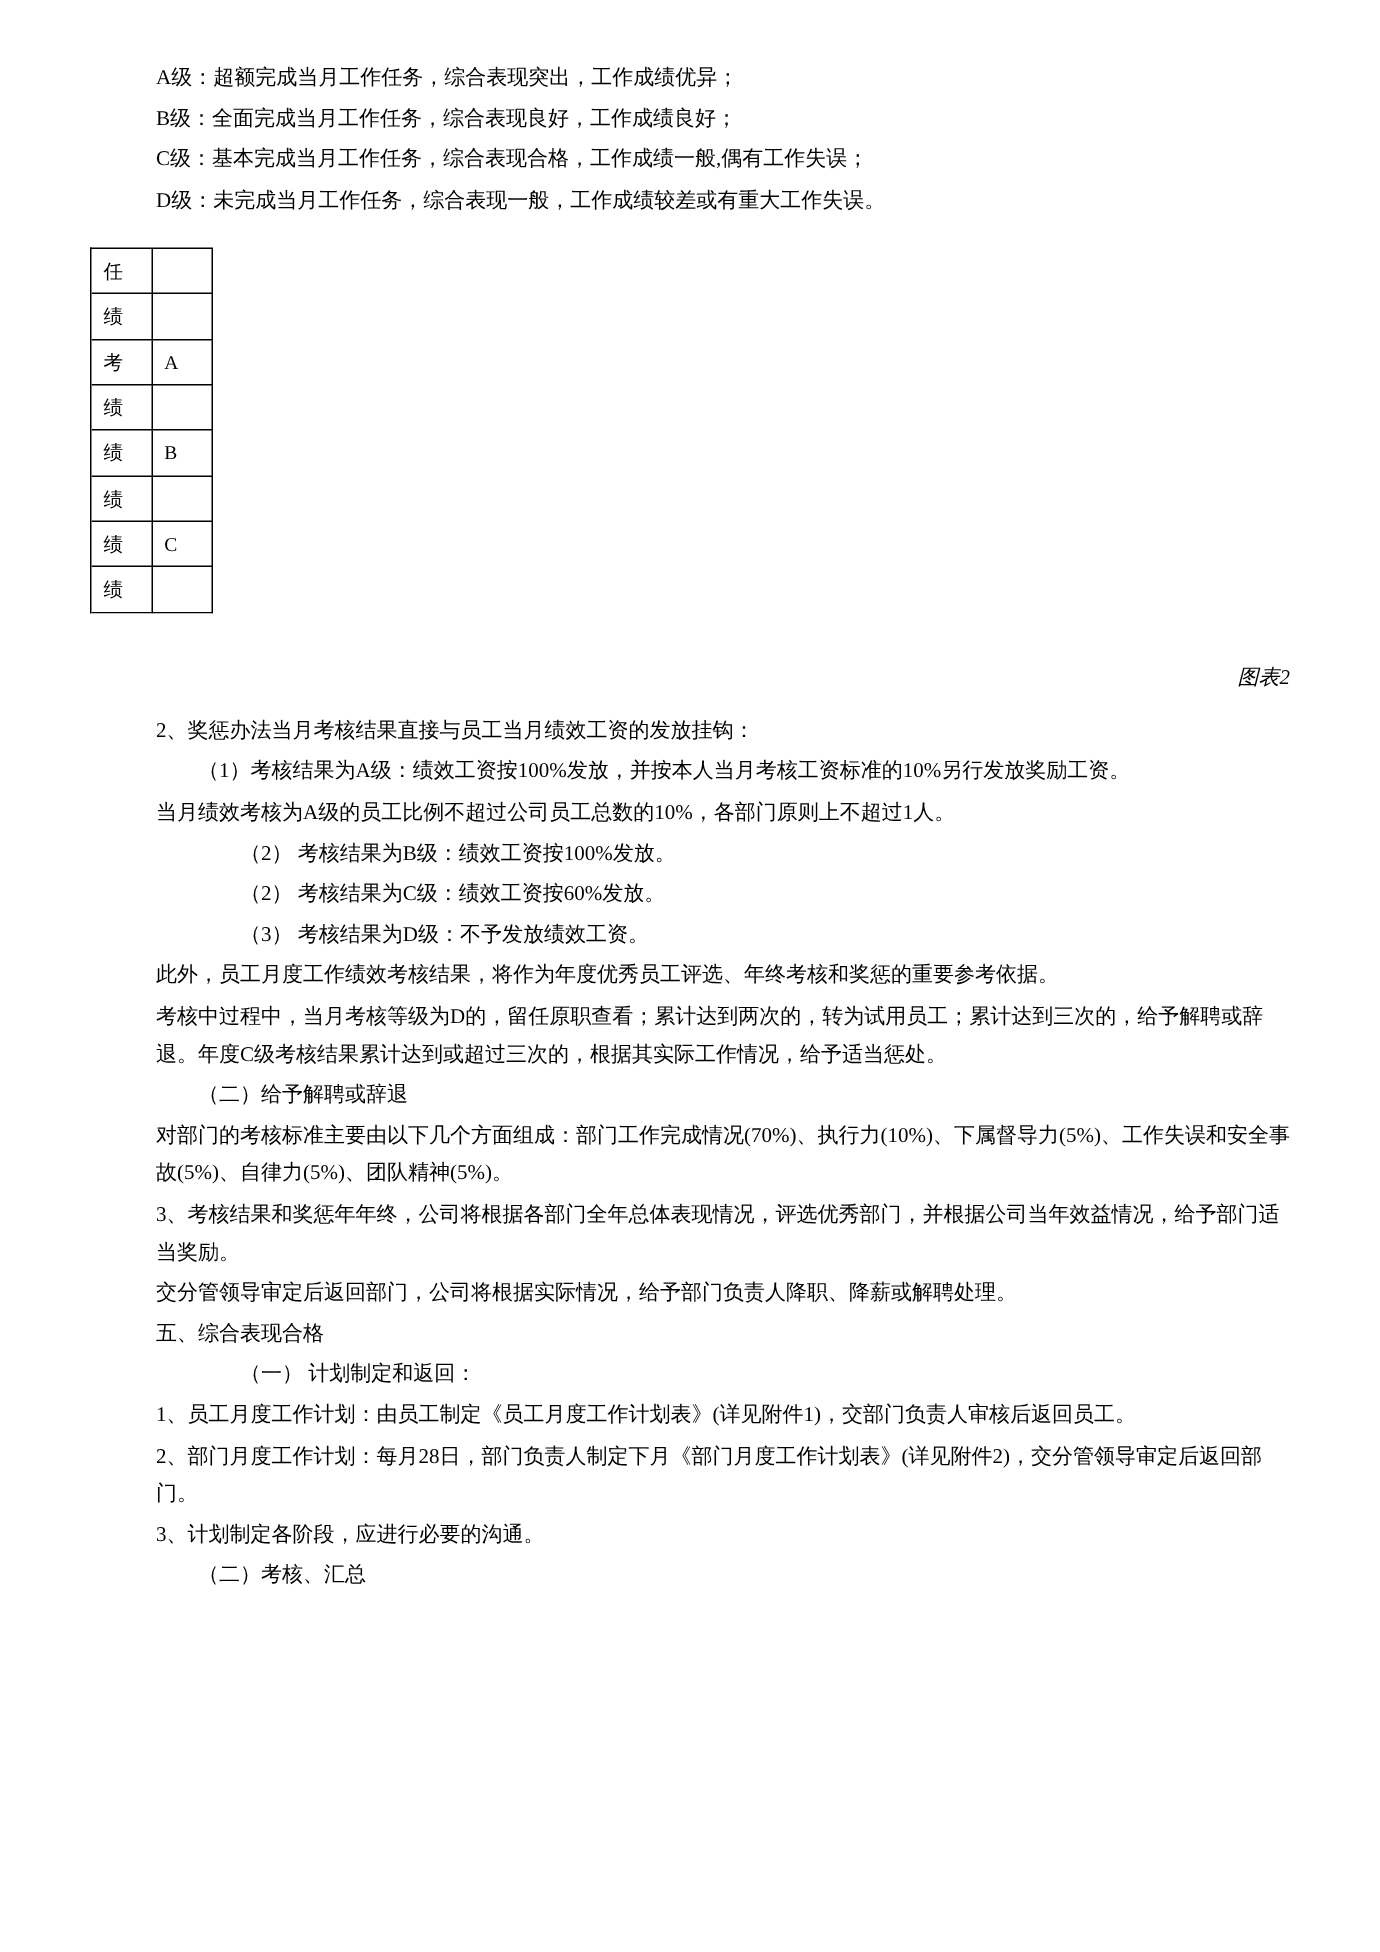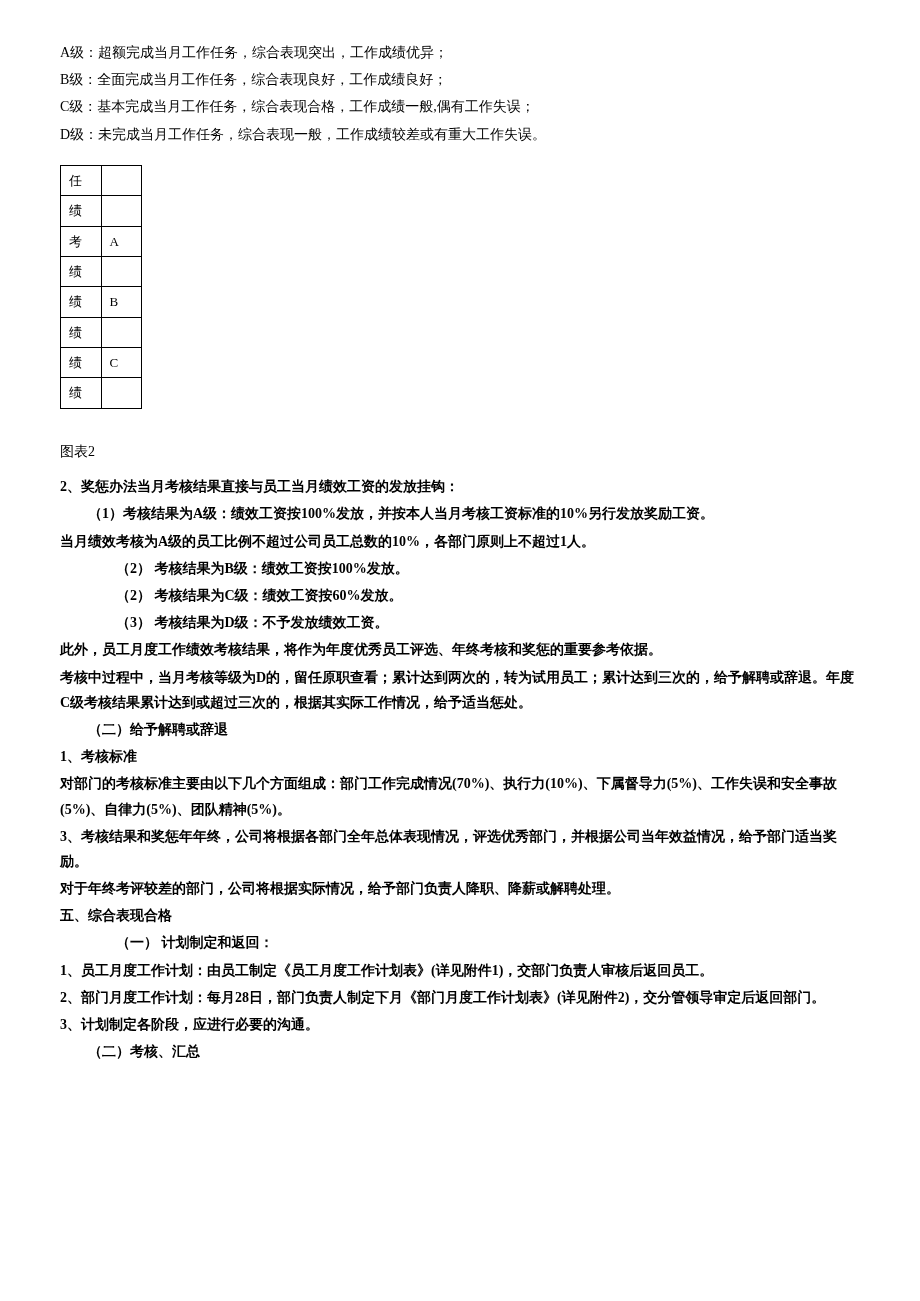--- a/index.html
+++ b/index.html
@@ -30,37 +30,38 @@
     }
     .table-container table td {
       border-right: 1px solid #000;
       border-bottom: 1px solid #000;
       padding: 3px 8px;
       min-width: 40px;
       height: 28px;
       font-size: 13px;
     }
     .figure-caption {
-      text-align: left;
+      text-align: right;
       margin: 6px 0 10px 0;
       font-size: 14px;
+      font-style: italic;
     }
     .section-text {
       text-indent: 0;
       margin-bottom: 2px;
-      font-weight: bold;
     }
     .indent-1 {
       text-indent: 2em;
     }
     .indent-2 {
       text-indent: 4em;
     }
     .paragraph {
       margin-bottom: 2px;
+      margin-left: 44px;
     }
   </style>
 </head>
 <body>
 
 <div>
   
   <div class="content-block paragraph">
     <span>A级：超额完成当月工作任务，综合表现突出，工作成绩优异；</span>
   </div>
@@ -141,30 +142,27 @@
   <div class="paragraph section-text">
     <span>此外，员工月度工作绩效考核结果，将作为年度优秀员工评选、年终考核和奖惩的重要参考依据。</span>
   </div>
   <div class="paragraph section-text">
     <span>考核中过程中，当月考核等级为D的，留任原职查看；累计达到两次的，转为试用员工；累计达到三次的，给予解聘或辞退。年度C级考核结果累计达到或超过三次的，根据其实际工作情况，给予适当惩处。</span>
   </div>
   <div class="paragraph section-text indent-1">
     <span>（二）给予解聘或辞退</span>
   </div>
   <div class="paragraph section-text">
-    <span>1、考核标准</span>
-  </div>
-  <div class="paragraph section-text">
     <span>对部门的考核标准主要由以下几个方面组成：部门工作完成情况(70%)、执行力(10%)、下属督导力(5%)、工作失误和安全事故(5%)、自律力(5%)、团队精神(5%)。</span>
   </div>
   <div class="paragraph section-text">
     <span>3、考核结果和奖惩年年终，公司将根据各部门全年总体表现情况，评选优秀部门，并根据公司当年效益情况，给予部门适当奖励。</span>
   </div>
   <div class="paragraph section-text">
-    <span>对于年终考评较差的部门，公司将根据实际情况，给予部门负责人降职、降薪或解聘处理。</span>
+    <span>交分管领导审定后返回部门，公司将根据实际情况，给予部门负责人降职、降薪或解聘处理。</span>
   </div>
   <div class="paragraph section-text">
     <span>五、综合表现合格</span>
   </div>
   <div class="paragraph section-text indent-2">
     <span>（一）    计划制定和返回：</span>
   </div>
   <div class="paragraph section-text">
     <span>1、员工月度工作计划：由员工制定《员工月度工作计划表》(详见附件1)，交部门负责人审核后返回员工。</span>
   </div>

